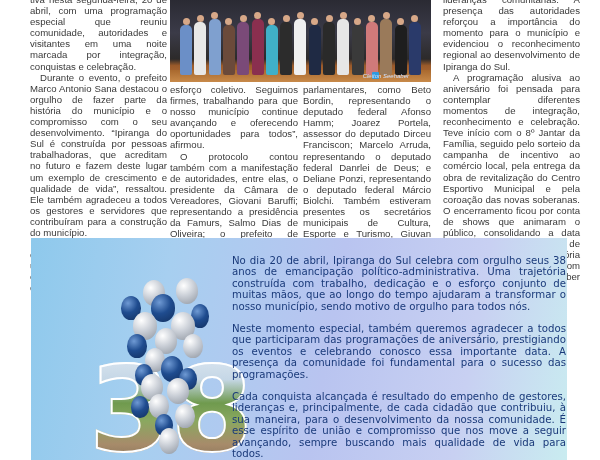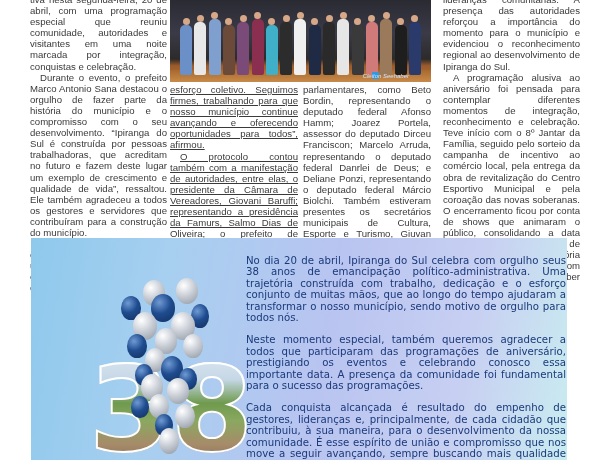--- a/index.html
+++ b/index.html
@@ -2,34 +2,34 @@
 <html><head>
 <meta charset="utf-8">
 <style>
   html, body { margin:0; padding:0; }
   body { width:600px; height:460px; overflow:hidden; background:#ffffff; position:relative; font-family:"Liberation Sans", sans-serif; }
   .col { position:absolute; font-size:9.6px; line-height:11.1px; color:#3a3a3a; text-align:justify; }
   .col p { margin:0; text-indent:10px; }
   .col p.cont { text-indent:0; }
   #col1 { left:30px; top:-6px; width:137px; }
   #col4 { left:443px; top:-6px; width:137px; }
-  #col2 { left:170px; top:84px; width:128px;text-decoration:underline; }
+  #col2 { left:170px; top:84px; width:128px; }
   #col3 { left:303px; top:84px; width:128px; }
   .photo { position:absolute; left:170px; top:0; width:261px; height:82px; overflow:hidden;
     background:linear-gradient(180deg,#2a2a33 0%,#3b3b48 40%,#2c2a2a 72%,#9a5a2a 80%,#b8743c 100%); }
   .photo .floor { position:absolute; left:0; right:0; bottom:0; height:12px; background:linear-gradient(180deg,#a9692e,#c88a4a); }
   .photo .person { position:absolute; bottom:7px; width:12px; border-radius:5px 5px 2px 2px; }
   .photo .head { position:absolute; width:7px; height:7px; border-radius:50%; background:#d7a888; }
   .photo .wm { position:absolute; right:22px; bottom:3px; font-size:6px; color:#cfe3ff; font-style:italic; }
   .photo .wm-dot { position:absolute; right:52px; bottom:3px; width:7px; height:7px; background:#2f9ae0; border-radius:1px; }
   .banner { position:absolute; left:31px; top:238px; width:536px; height:222px;
     background:linear-gradient(100deg,#8ec9ec 0%,#a7cff0 25%,#b9c4f0 55%,#c8d0f2 80%,#c9ecf0 100%); overflow:hidden; }
   .banner-title { position:absolute; left:34px; top:23px; font-size:15.5px; font-weight:bold; color:#1d4f8f; letter-spacing:0.2px; font-family:"DejaVu Sans", sans-serif; }
   .banner-text { position:absolute; left:199px; top:17px; width:336px; font-family:"DejaVu Sans", sans-serif; font-size:10.2px; line-height:11.4px; color:#1a3a7a; text-align:justify; }
-  .banner-text p { margin:0 0 11px 16px; }
+  .banner-text p { margin:0 0 11px 2px; }
   .art { position:absolute; left:60px; top:40px; width:150px; height:190px; }
   .num { position:absolute; font-family:"DejaVu Sans", sans-serif; font-weight:bold; font-size:118px; line-height:118px; color:transparent;
     background:linear-gradient(180deg,#dfe8f2 0%,#c5d7e6 25%,#6f9a4e 45%,#8aa860 60%,#a78b6a 80%,#7c6a52 100%);
     -webkit-background-clip:text; background-clip:text; -webkit-text-stroke:2px #ffffff; }
   .balloon { position:absolute; border-radius:50% 50% 48% 48%; }
   .balloon.blue { background:radial-gradient(circle at 35% 30%,#6f9ad4 0%,#1f4c8f 45%,#122f5e 100%); }
   .balloon.silver { background:radial-gradient(circle at 35% 30%,#ffffff 0%,#c9ced6 45%,#8d949e 100%); }
 </style>
 </head>
 <body>

